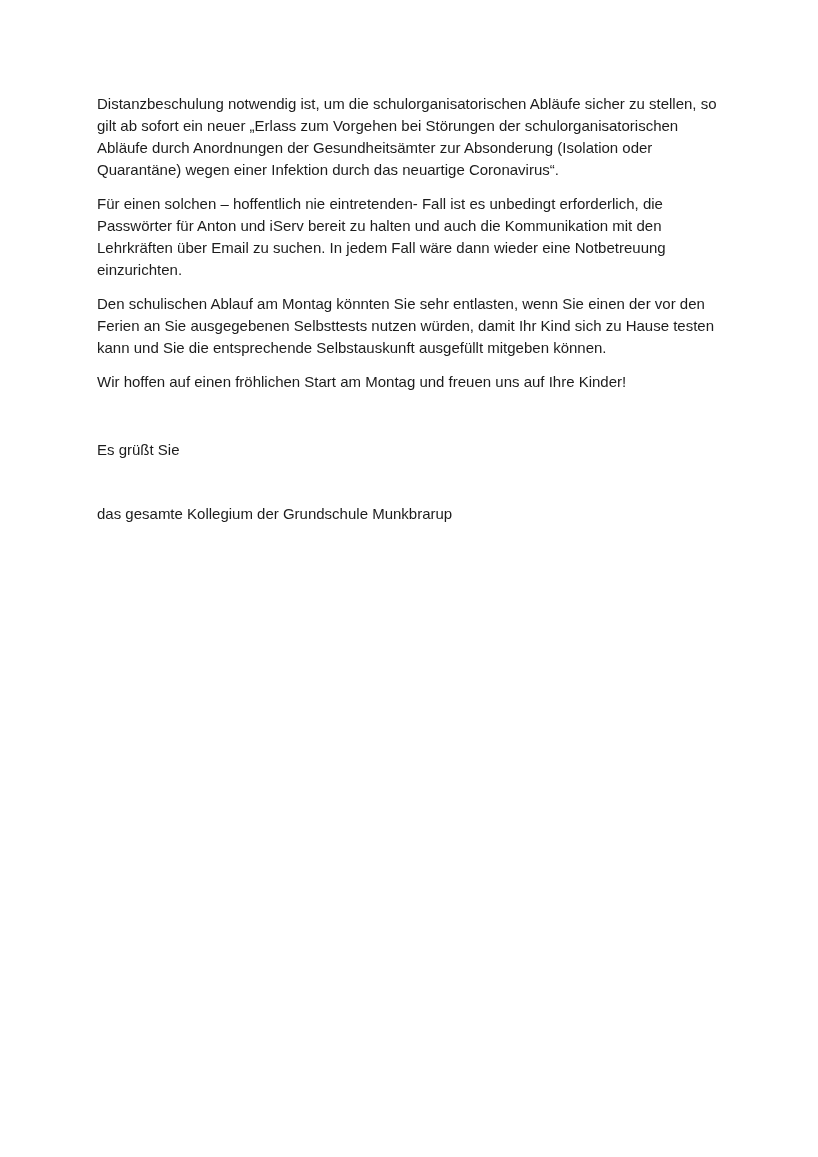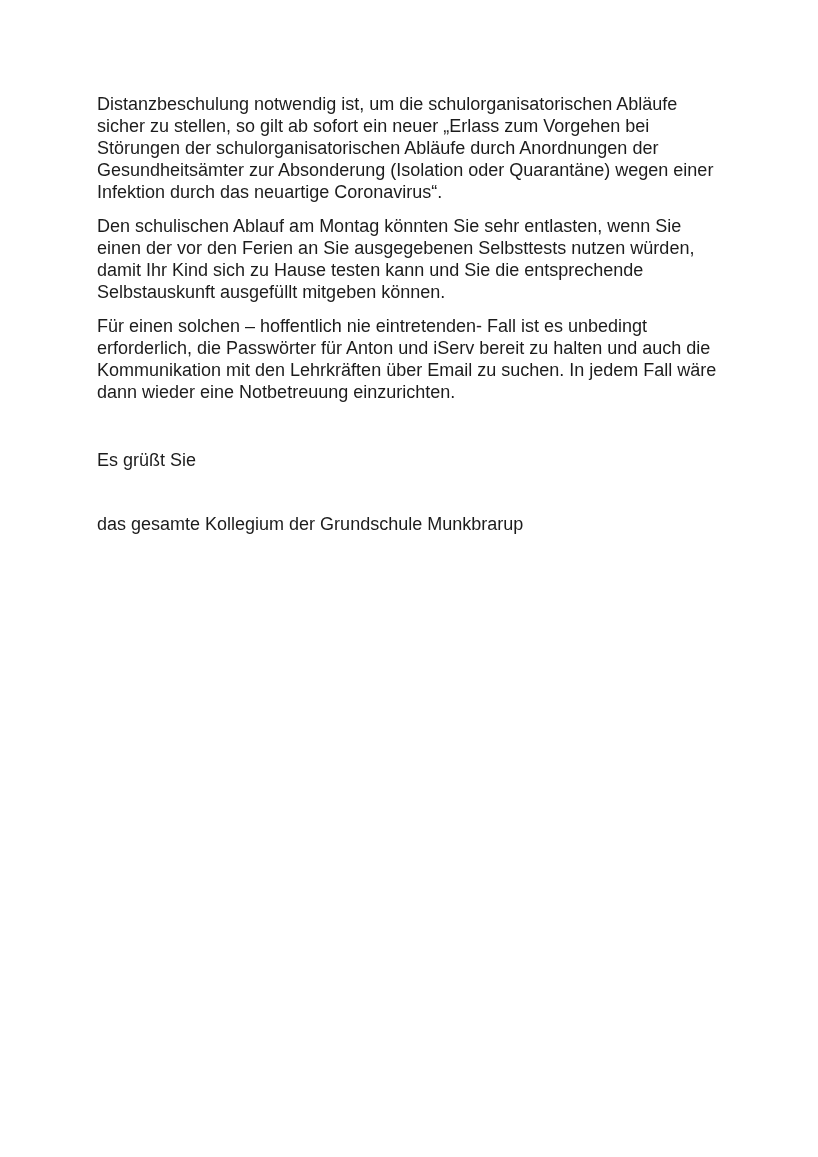--- a/index.html
+++ b/index.html
@@ -17,39 +17,40 @@
   }
   .content {
     position: absolute;
     left: 97px;
     top: 93px;
     width: 628px;
   }
   .para {
     margin: 0 0 12px 0;
     font-family: "Liberation Sans", "DejaVu Sans", sans-serif;
-    font-size: 18px;
+    font-size: 15px;
     line-height: 22px;
     color: #1c1c1c;
     text-align: left;
     white-space: pre-wrap;
   }
   .para.salutation {
     margin-top: 46px;
     margin-bottom: 8px;
   }
   .para.signature {
     margin-top: 42px;
     margin-bottom: 12px;
   }
 </style>
 </head>
 <body>
 
 <div class="page">
   <div class="content">
     <p class="para">Distanzbeschulung notwendig ist, um die schulorganisatorischen Abläufe sicher zu stellen, so gilt ab sofort ein neuer „Erlass zum Vorgehen bei Störungen der schulorganisatorischen Abläufe durch Anordnungen der Gesundheitsämter zur Absonderung (Isolation oder Quarantäne) wegen einer Infektion durch das neuartige Coronavirus“.</p>
+    <p class="para">Für einen solchen – hoffentlich nie eintretenden- Fall ist es unbedingt erforderlich, die Passwörter für Anton und iServ bereit zu halten und auch die Kommunikation mit den Lehrkräften über Email zu suchen. In jedem Fall wäre dann wieder eine Notbetreuung einzurichten.</p>
     <p class="para">Den schulischen Ablauf am Montag könnten Sie sehr entlasten, wenn Sie einen der vor den Ferien an Sie ausgegebenen Selbsttests nutzen würden, damit Ihr Kind sich zu Hause testen kann und Sie die entsprechende Selbstauskunft ausgefüllt mitgeben können.</p>
-    <p class="para">Für einen solchen – hoffentlich nie eintretenden- Fall ist es unbedingt erforderlich, die Passwörter für Anton und iServ bereit zu halten und auch die Kommunikation mit den Lehrkräften über Email zu suchen. In jedem Fall wäre dann wieder eine Notbetreuung einzurichten.</p>
+    <p class="para">Wir hoffen auf einen fröhlichen Start am Montag und freuen uns auf Ihre Kinder!</p>
     <p class="para salutation">Es grüßt Sie</p>
     <p class="para signature">das gesamte Kollegium der Grundschule Munkbrarup</p>
   </div>
 </div>
 
 </body></html>

